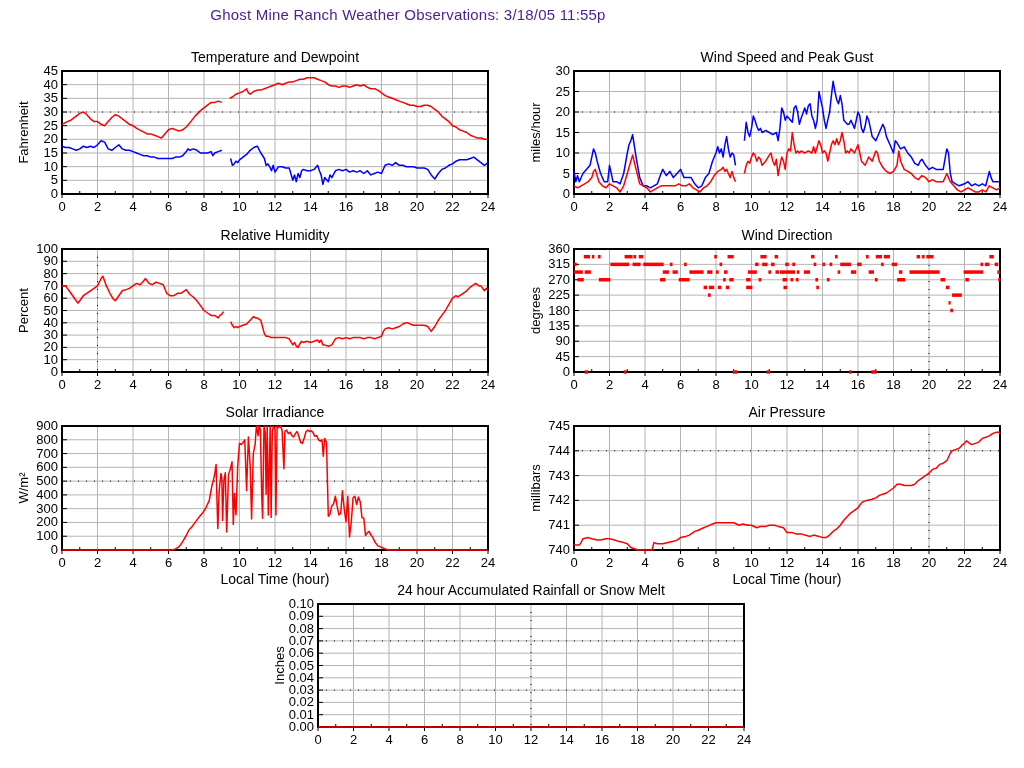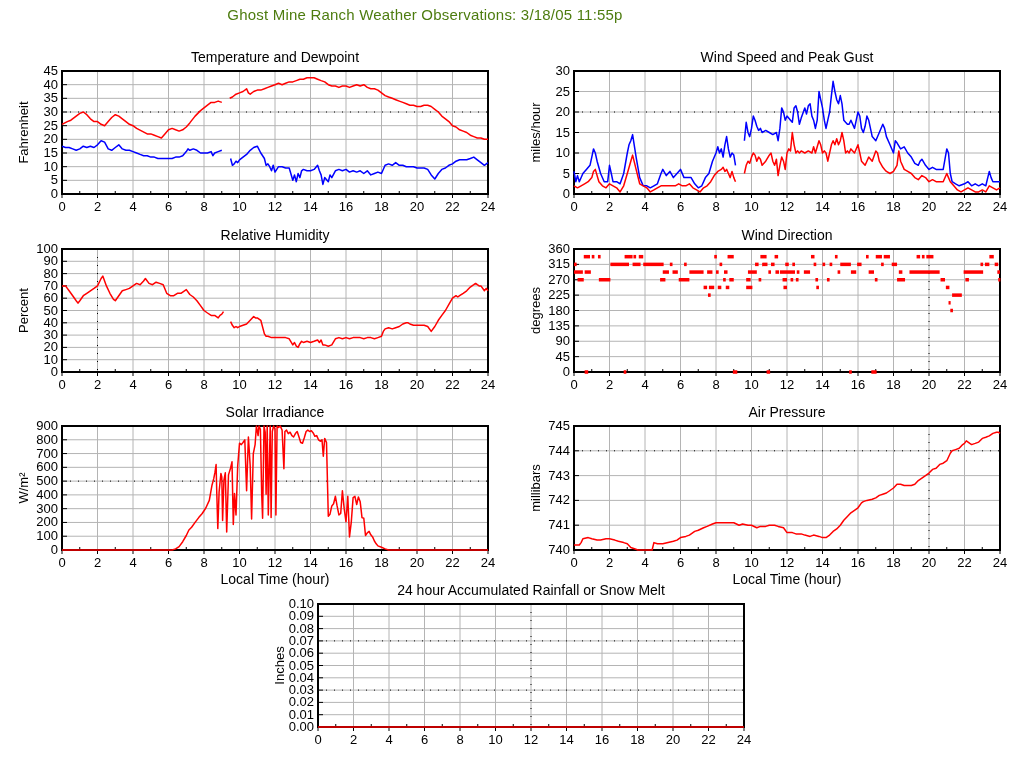--- a/index.html
+++ b/index.html
@@ -1,19 +1,19 @@
 <!DOCTYPE html>
 <html><head>
 <meta charset="utf-8">
 <style>
   html,body{margin:0;padding:0;background:#ffffff;}
   .page{position:relative;width:1024px;height:768px;background:#ffffff;overflow:hidden;
         font-family:"Liberation Sans","DejaVu Sans",sans-serif;color:#000;}
-  .main-title{position:absolute;top:6px;left:17px;width:816px;text-align:center;
-              font-size:15px;letter-spacing:0.2px;color:#4d7c0f;}
+  .main-title{position:absolute;top:6px;left:0;width:816px;text-align:center;
+              font-size:15px;letter-spacing:0.2px;color:#4c1d95;}
   svg text{font-family:"Liberation Sans","DejaVu Sans",sans-serif;fill:#000;}
 </style>
 </head>
 <body>
 
 <div class="page">
   <div class="main-title">Ghost Mine Ranch Weather Observations: 3/18/05 11:55p</div>
   <svg id="charts" width="1024" height="768">
       <line x1="62" y1="71" x2="62" y2="194" stroke="#b4b4b4" stroke-width="1"></line>
       <line x1="97.5" y1="71" x2="97.5" y2="194" stroke="#b4b4b4" stroke-width="1"></line>

